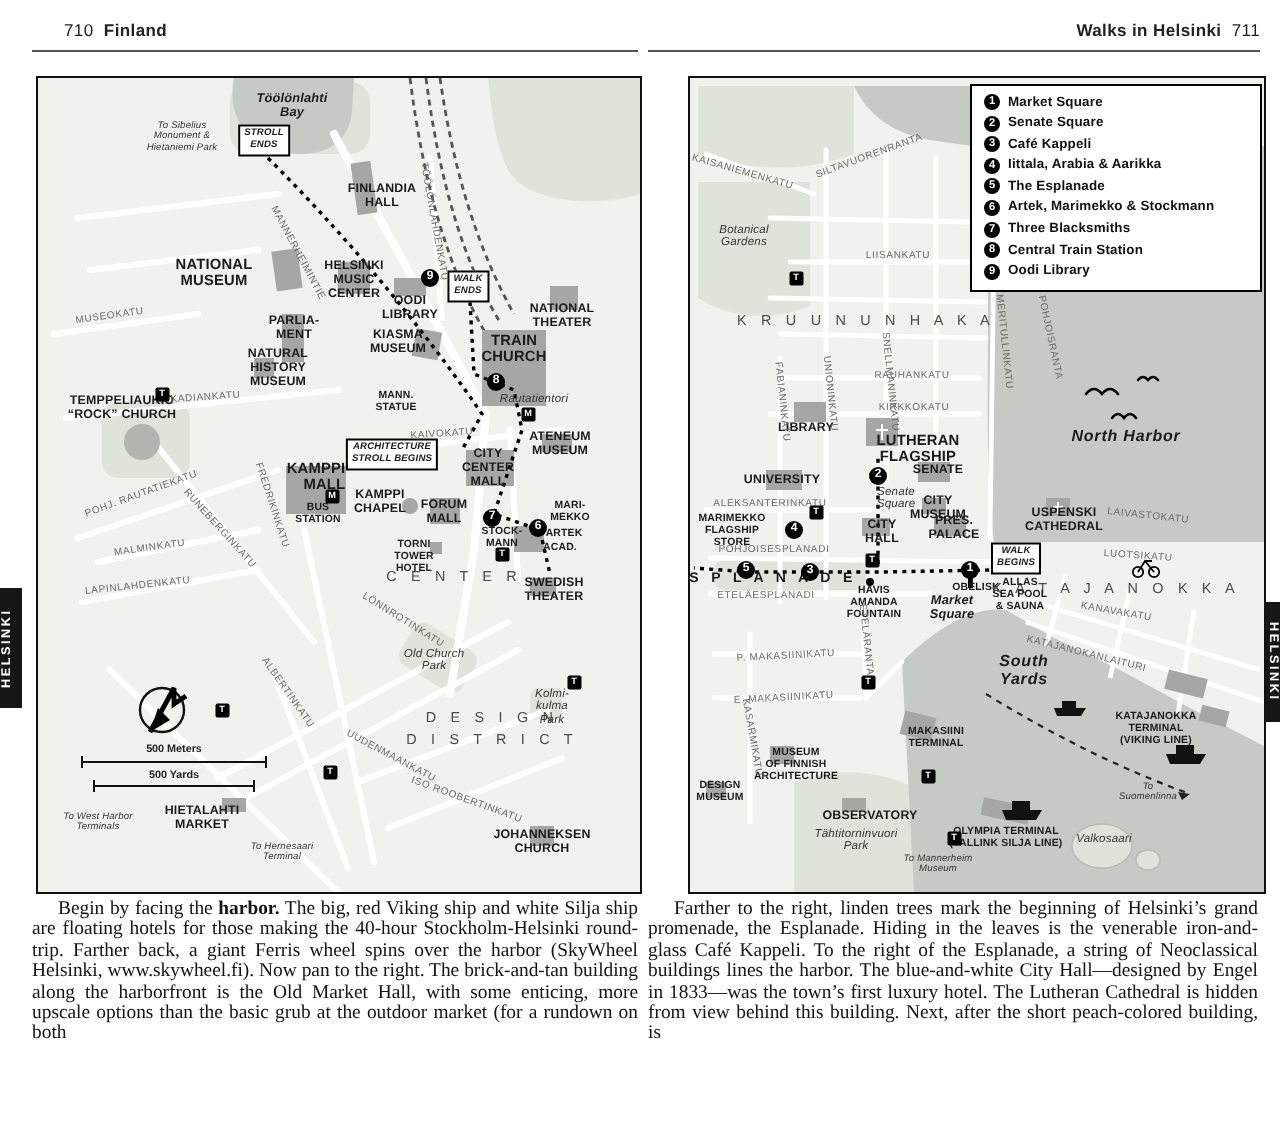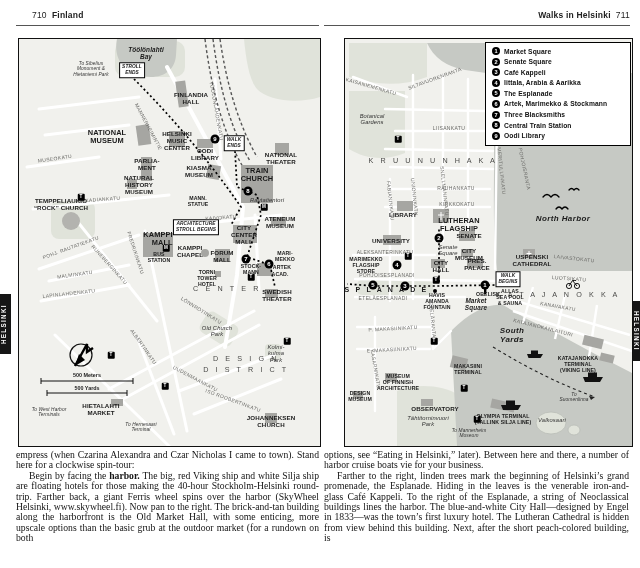--- a/index.html
+++ b/index.html
@@ -479,21 +479,19 @@
           </div>
           <div class="lrow">
             <span class="lnum">9</span>
             <span class="ltext">Oodi Library</span>
           </div>
         </div>
     </div>
   </div>
 
   <div class="bodytext" style="left:16px;width:303px;">
-    <p>empress (when Czarina Alexandra and Czar Nicholas I came to town). Stand here for a clockwise spin-tour:</p>
     <p class="ind"><span>Begin by facing the </span><b>harbor.</b><span> The big, red Viking ship and white Silja ship are floating hotels for those making the 40-hour Stockholm-Helsinki round-trip. Farther back, a giant Ferris wheel spins over the harbor (SkyWheel Helsinki, www.skywheel.fi). Now pan to the right. The brick-and-tan building along the harborfront is the Old Market Hall, with some enticing, more upscale options than the basic grub at the outdoor market (for a rundown on both</span></p>
   </div>
   <div class="bodytext" style="left:324px;width:305px;">
-    <p>options, see “Eating in Helsinki,” later). Between here and there, a number of harbor cruise boats vie for your business.</p>
     <p class="ind">Farther to the right, linden trees mark the beginning of Helsinki’s grand promenade, the Esplanade. Hiding in the leaves is the venerable iron-and-glass Café Kappeli. To the right of the Esplanade, a string of Neoclassical buildings lines the harbor. The blue-and-white City Hall—designed by Engel in 1833—was the town’s first luxury hotel. The Lutheran Cathedral is hidden from view behind this building. Next, after the short peach-colored building, is</p>
   </div>
 
 </div>
 
 </body></html>

